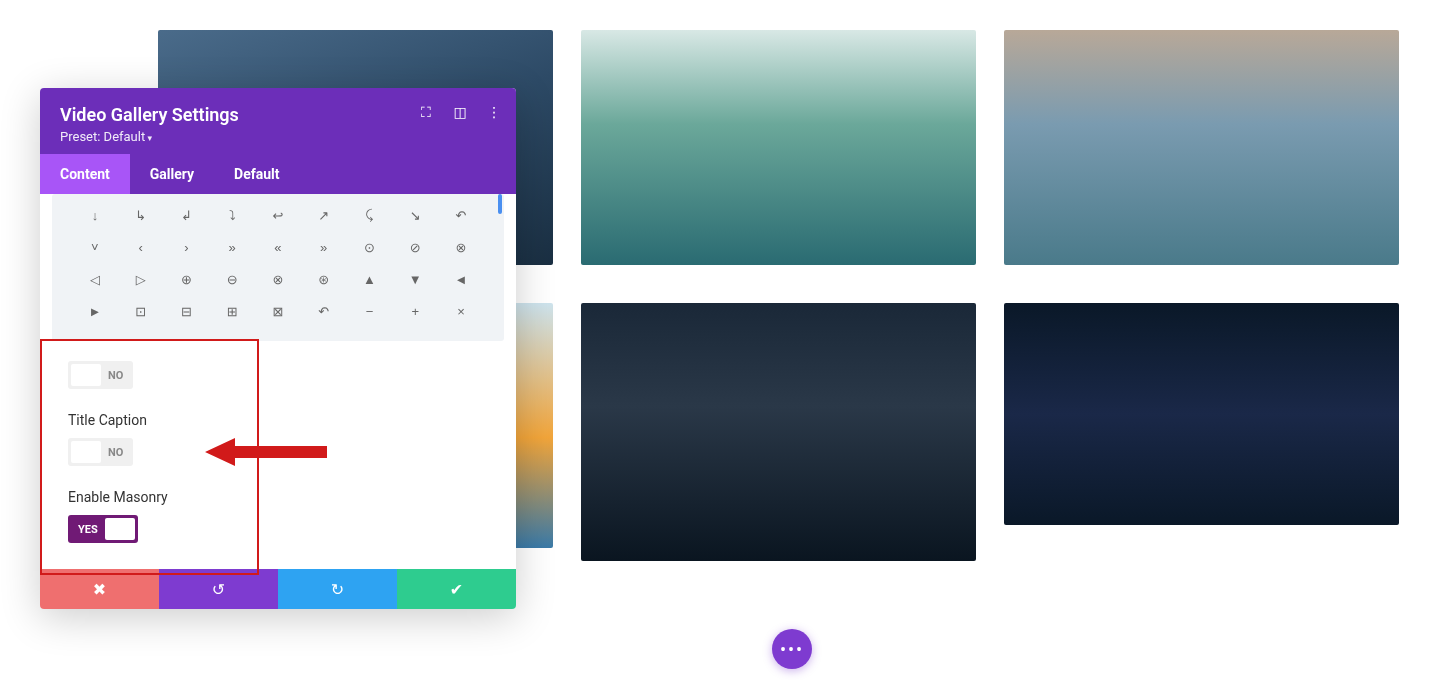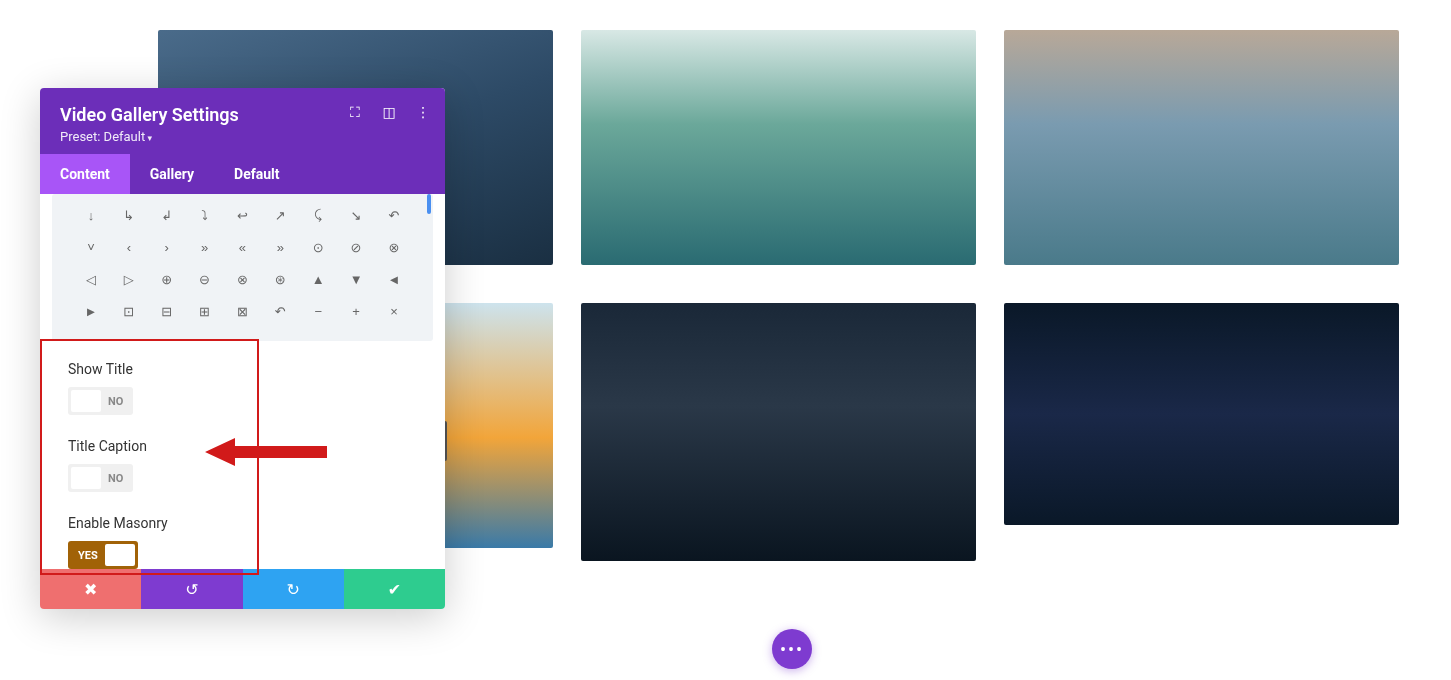--- a/index.html
+++ b/index.html
@@ -8,21 +8,21 @@
 .gallery { position:absolute; left:158px; top:30px; display:grid; grid-template-columns:395px 395px 395px; gap:28px; }
 .thumb { height:235px; background:#888; border-radius:2px; }
 .thumb.t1 { background:linear-gradient(160deg,#4a6b8a 0%,#2d4a66 50%,#1a2f42 100%); }
 .thumb.t2 { background:linear-gradient(180deg,#d8e8e5 0%,#6ba89a 40%,#2a6b72 100%); }
 .thumb.t3 { background:linear-gradient(180deg,#b8a898 0%,#7a9bb0 40%,#4a7a8a 100%); }
 .thumb.t4 { background:linear-gradient(180deg,#cde3ed 0%,#f2a53a 55%,#3a7aa8 100%); height:245px; }
 .thumb.t5 { background:linear-gradient(180deg,#1a2838 0%,#2a3848 40%,#0a1520 100%); height:258px; }
 .thumb.t6 { background:linear-gradient(180deg,#0a1828 0%,#1a2848 50%,#0a1828 100%); height:222px; }
 .thumb.row2 { margin-top:10px; }
 
-.panel { position:absolute; left:40px; top:88px; width:405px; background:#fff; box-shadow:0 8px 40px rgba(0,0,0,.2); border-radius:4px; overflow:hidden; }
+.panel { position:absolute; left:40px; top:88px; width:476px; background:#fff; box-shadow:0 8px 40px rgba(0,0,0,.2); border-radius:4px; overflow:hidden; }
 .header { background:#6c2eb9; color:#fff; padding:16px 20px 10px; position:relative; }
 .header h2 { font-size:18px; font-weight:600; margin-bottom:4px; }
 .preset { font-size:13px; opacity:.9; }
 .preset::after { content:" ▾"; font-size:9px; }
 .header-icons { position:absolute; right:14px; top:16px; display:flex; gap:18px; }
 .hicon { width:16px; height:16px; display:flex; align-items:center; justify-content:center; cursor:pointer; font-size:14px; }
 
 .tabs { background:#6c2eb9; display:flex; }
 .tab { flex:0 0 auto; padding:12px 20px; color:#fff; font-size:14px; font-weight:700; cursor:pointer; }
 .tab.active { background:#a855f7; }
@@ -33,21 +33,21 @@
 .igr-row { display:flex; justify-content:space-around; padding:6px 0; }
 .ig { width:20px; height:20px; display:flex; align-items:center; justify-content:center; font-size:13px; color:#666; cursor:pointer; font-family:Arial,sans-serif; }
 .scrollbar { position:absolute; right:2px; top:0; width:4px; height:20px; background:#4a8ff0; border-radius:2px; }
 
 .opts { padding:20px 28px; }
 .opt { margin-bottom:22px; }
 .opt-label { font-size:14px; color:#333; margin-bottom:10px; }
 .toggle { display:inline-flex; align-items:center; height:28px; border-radius:3px; background:#f0f0f0; padding:0; cursor:pointer; }
 .toggle .knob { width:30px; height:22px; background:#fff; border-radius:2px; margin:3px; }
 .toggle .txt { font-size:11px; font-weight:700; color:#888; padding:0 10px 0 4px; }
-.toggle.on { background:#a16207; }
+.toggle.on { background:#701a75; }
 .toggle.on .txt { color:#fff; padding:0 4px 0 10px; order:-1; }
 
 .highlight-box { position:absolute; left:40px; top:339px; width:219px; height:236px; border:2px solid #d11a1a; pointer-events:none; }
 .arrow { position:absolute; left:205px; top:434px; width:122px; height:36px; pointer-events:none; }
 .arrow svg { width:100%; height:100%; }
 
 .footer { display:flex; height:40px; }
 .fbtn { flex:1; display:flex; align-items:center; justify-content:center; color:#fff; cursor:pointer; font-size:16px; }
 .fbtn.cancel { background:#ef6f6f; }
 .fbtn.undo { background:#7e3bd0; }
@@ -130,21 +130,20 @@
         <span class="ig">⊞</span>
         <span class="ig">⊠</span>
         <span class="ig">↶</span>
         <span class="ig">−</span>
         <span class="ig">+</span>
         <span class="ig">×</span>
       </div>
     </div>
     <div class="opts">
       <div class="opt">
-        <div class="opt-label">Show Title</div>
         <div class="toggle">
           <div class="knob"></div>
           <div class="txt">NO</div>
         </div>
       </div>
       <div class="opt">
         <div class="opt-label">Title Caption</div>
         <div class="toggle">
           <div class="knob"></div>
           <div class="txt">NO</div>

